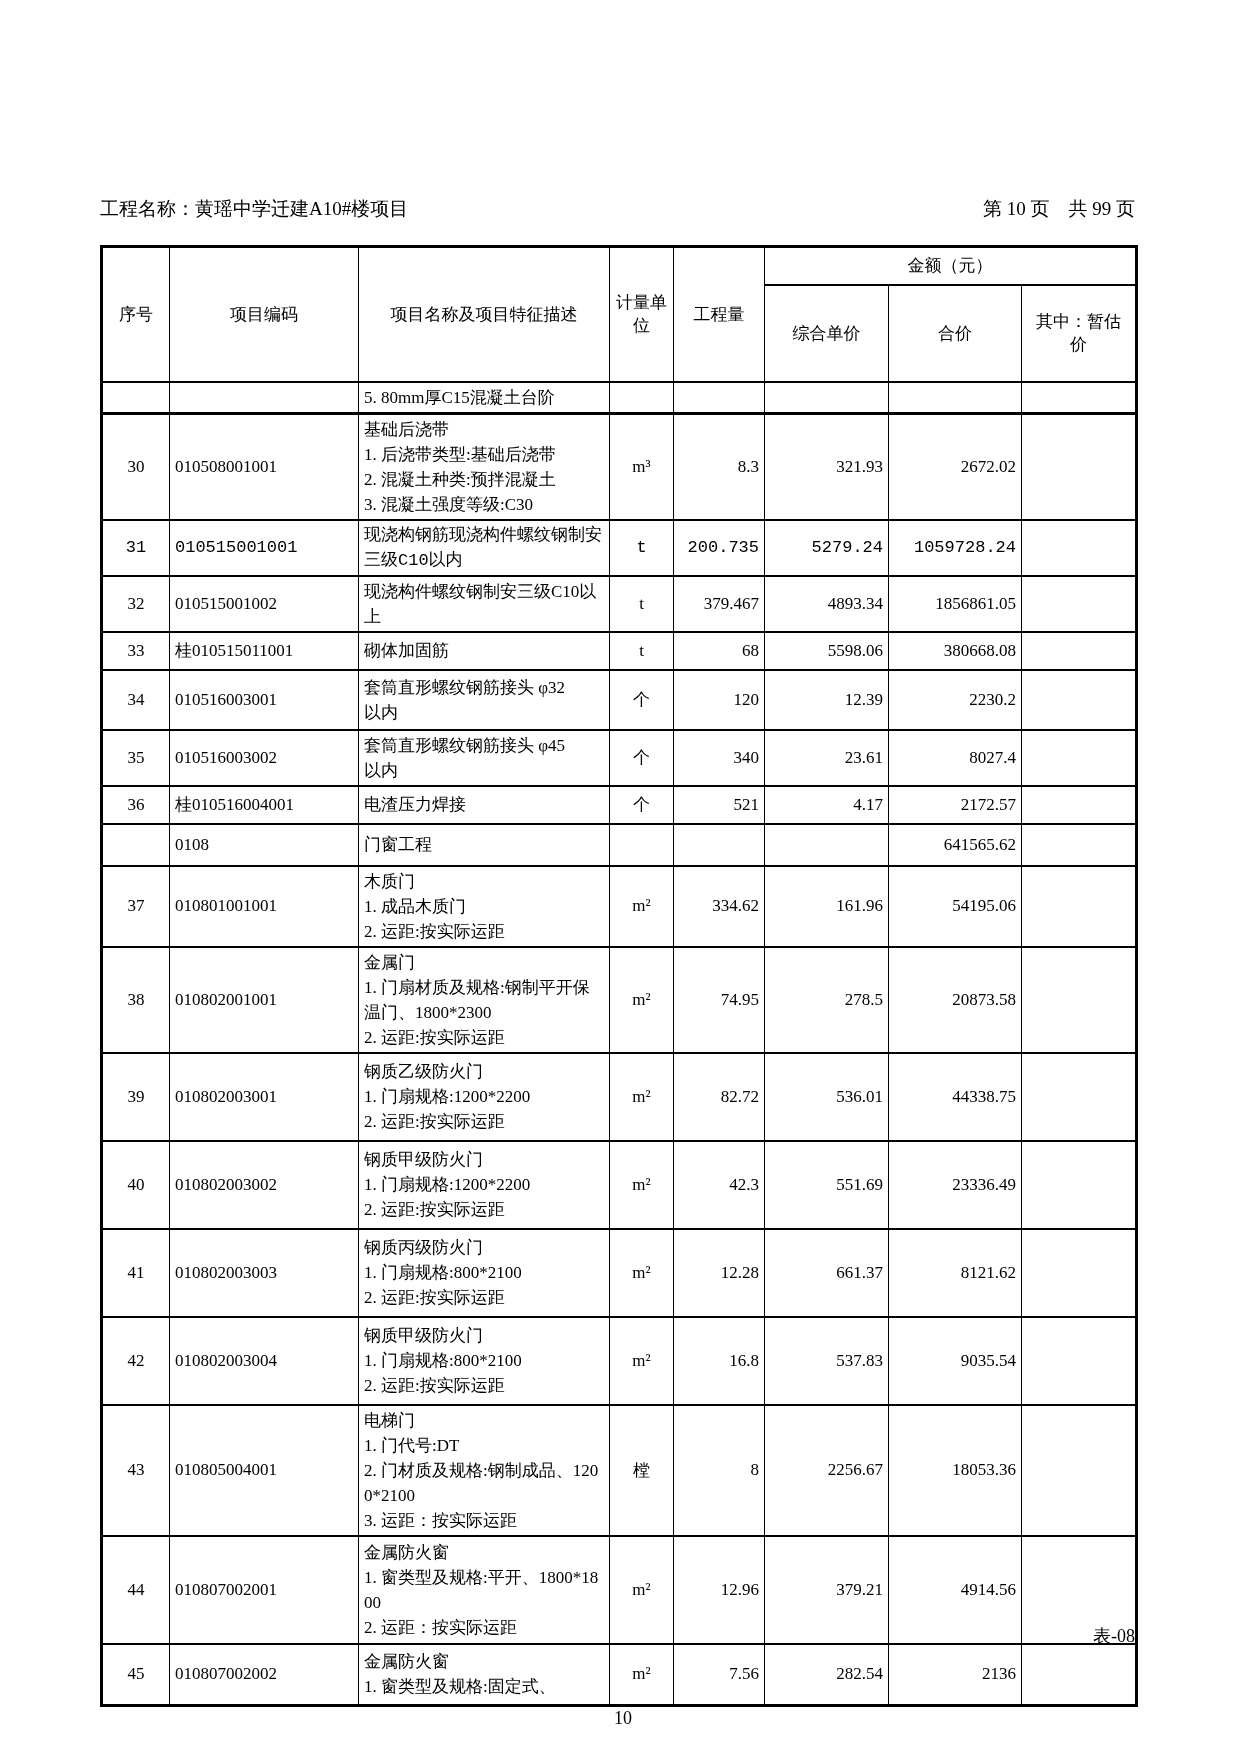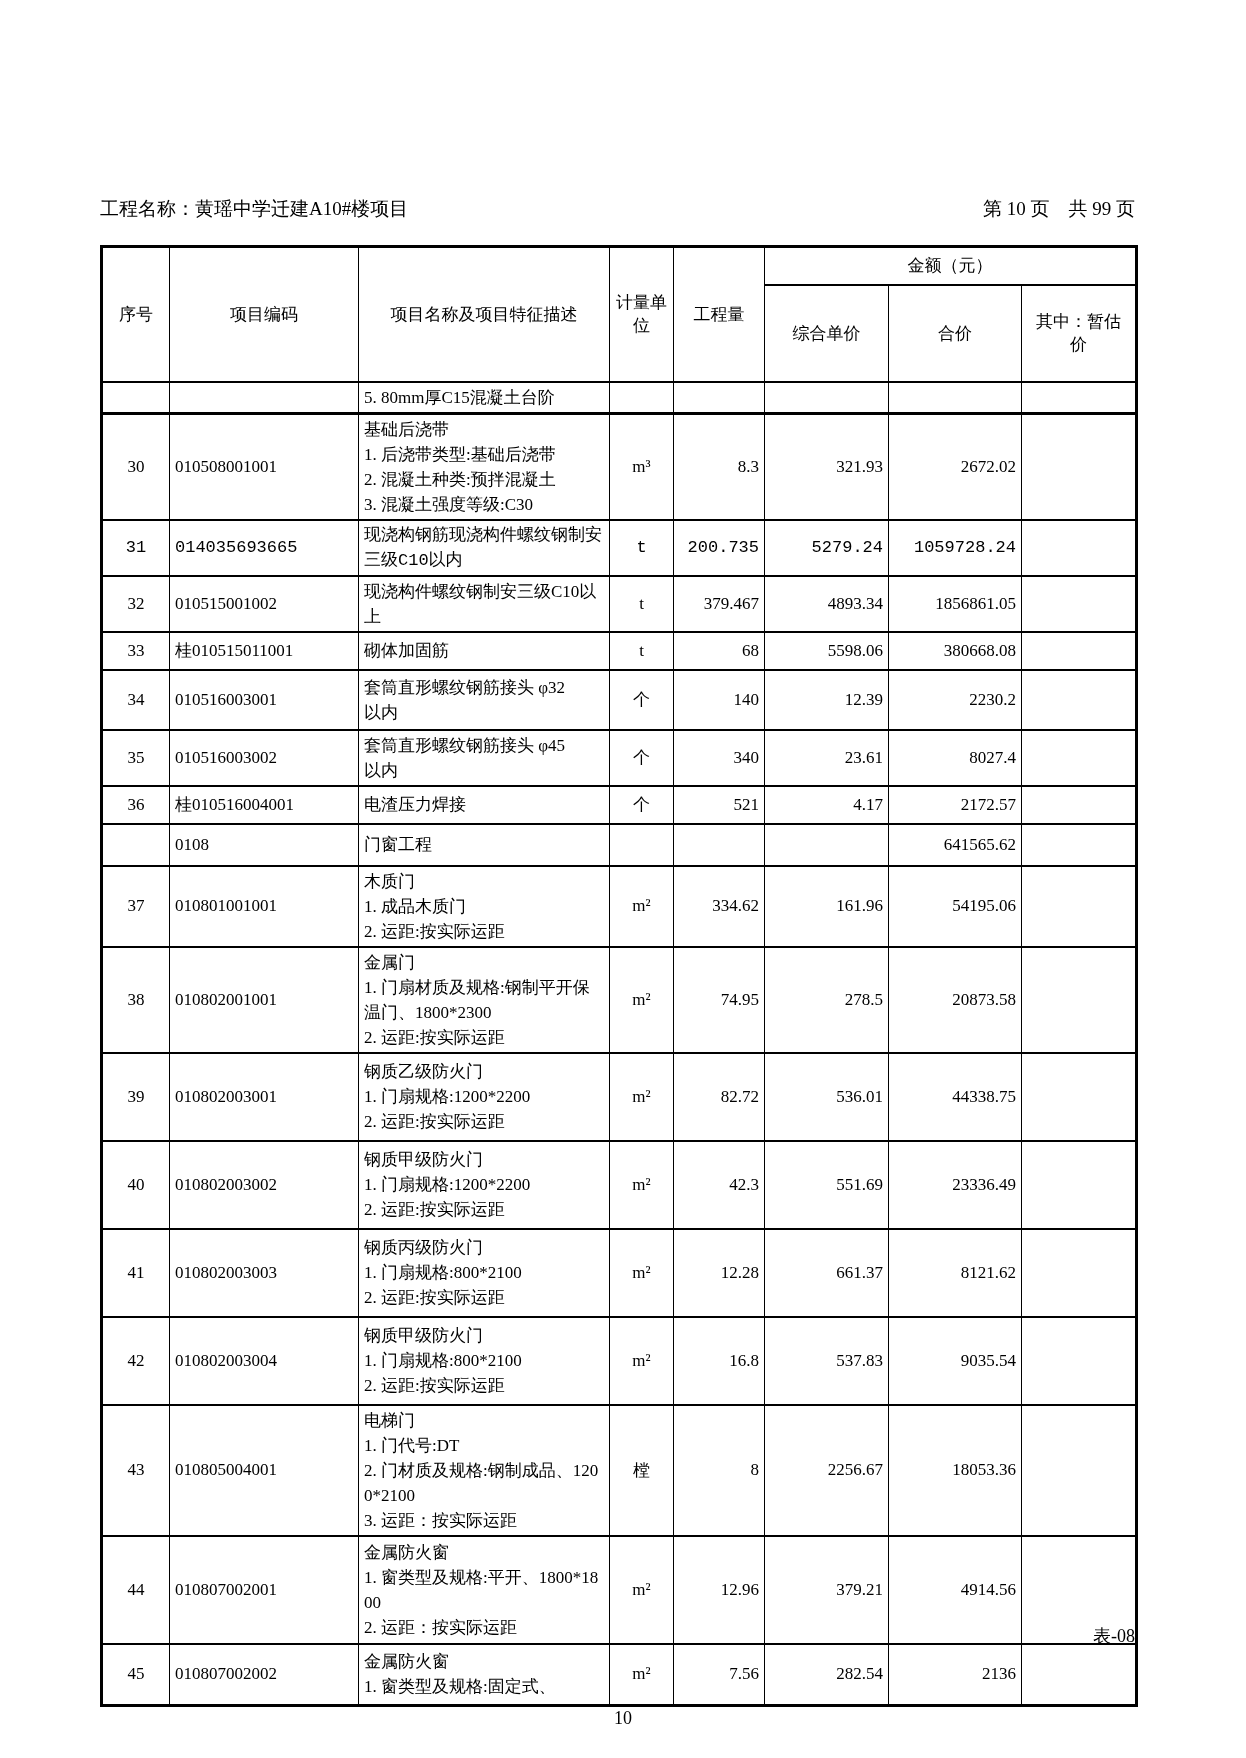--- a/index.html
+++ b/index.html
@@ -130,21 +130,21 @@
 2. 混凝土种类:预拌混凝土
 3. 混凝土强度等级:C30</td>
         <td class="cell-unit">m³</td>
         <td class="cell-num">8.3</td>
         <td class="cell-num">321.93</td>
         <td class="cell-num">2672.02</td>
         <td class="cell-empty"></td>
       </tr>
       <tr style="height: 54px; font-family: Liberation Mono, monospace;">
         <td class="cell-seq">31</td>
-        <td class="cell-code">014035693665</td>
+        <td class="cell-code">010515001001</td>
         <td class="cell-name">现浇构钢筋现浇构件螺纹钢制安三级C10以内</td>
         <td class="cell-unit">t</td>
         <td class="cell-num">200.735</td>
         <td class="cell-num">5279.24</td>
         <td class="cell-num">1059728.24</td>
         <td class="cell-empty"></td>
       </tr>
       <tr style="height: 54px;">
         <td class="cell-seq">32</td>
         <td class="cell-code">010515001002</td>
@@ -164,21 +164,21 @@
         <td class="cell-num">5598.06</td>
         <td class="cell-num">380668.08</td>
         <td class="cell-empty"></td>
       </tr>
       <tr style="height: 60px;">
         <td class="cell-seq">34</td>
         <td class="cell-code">010516003001</td>
         <td class="cell-name">套筒直形螺纹钢筋接头 φ32
 以内</td>
         <td class="cell-unit">个</td>
-        <td class="cell-num">140</td>
+        <td class="cell-num">120</td>
         <td class="cell-num">12.39</td>
         <td class="cell-num">2230.2</td>
         <td class="cell-empty"></td>
       </tr>
       <tr style="height: 54px;">
         <td class="cell-seq">35</td>
         <td class="cell-code">010516003002</td>
         <td class="cell-name">套筒直形螺纹钢筋接头 φ45
 以内</td>
         <td class="cell-unit">个</td>

